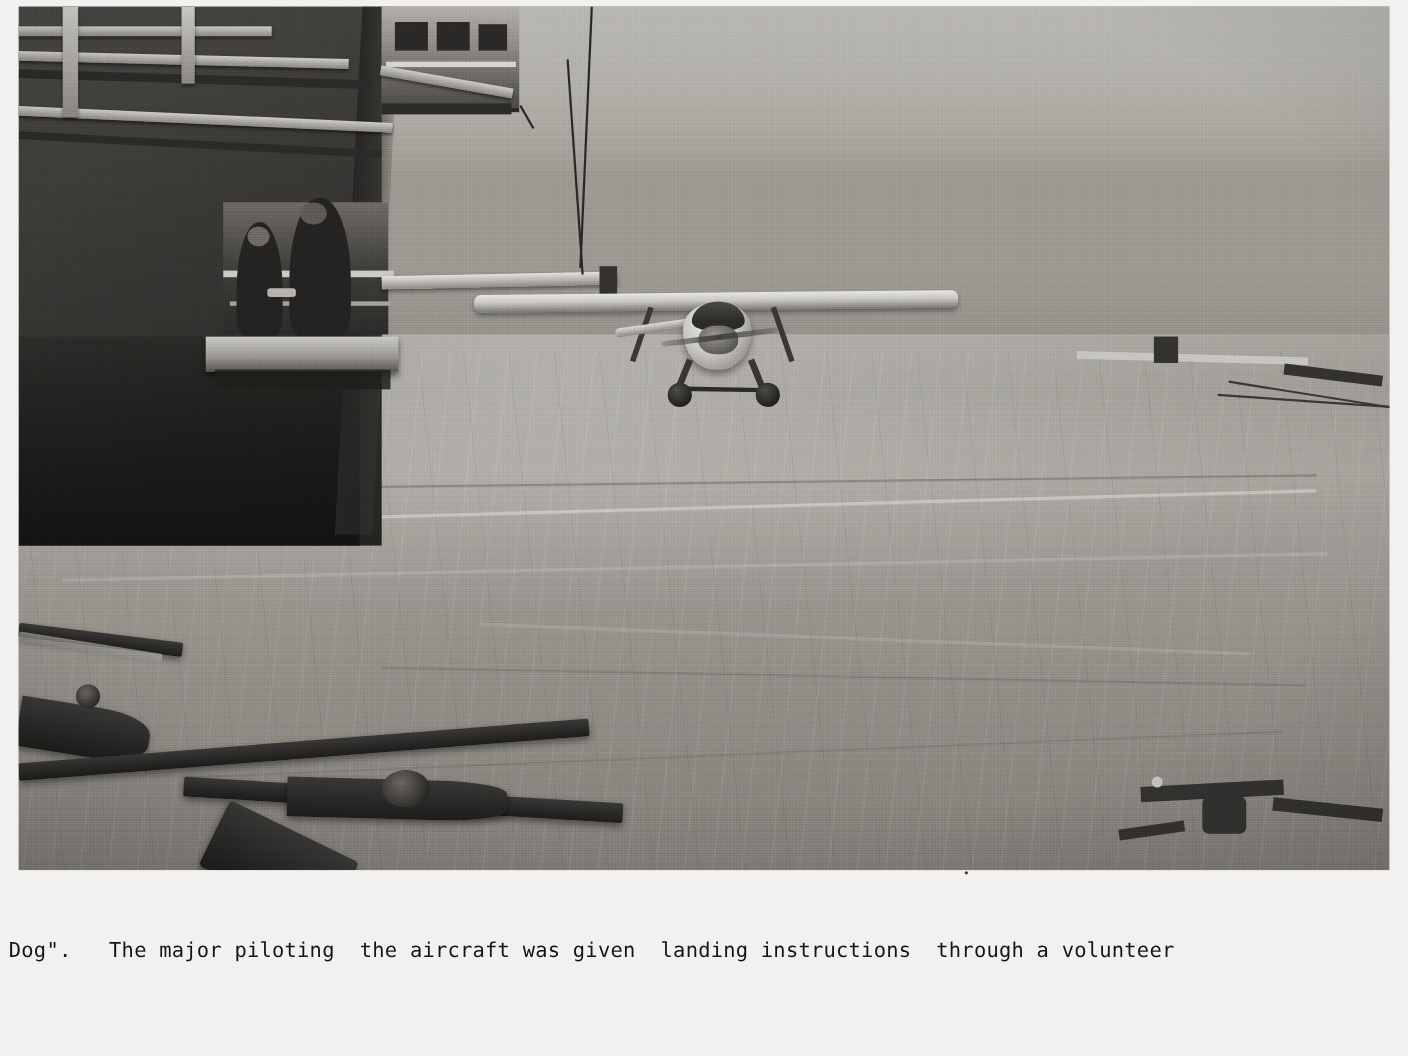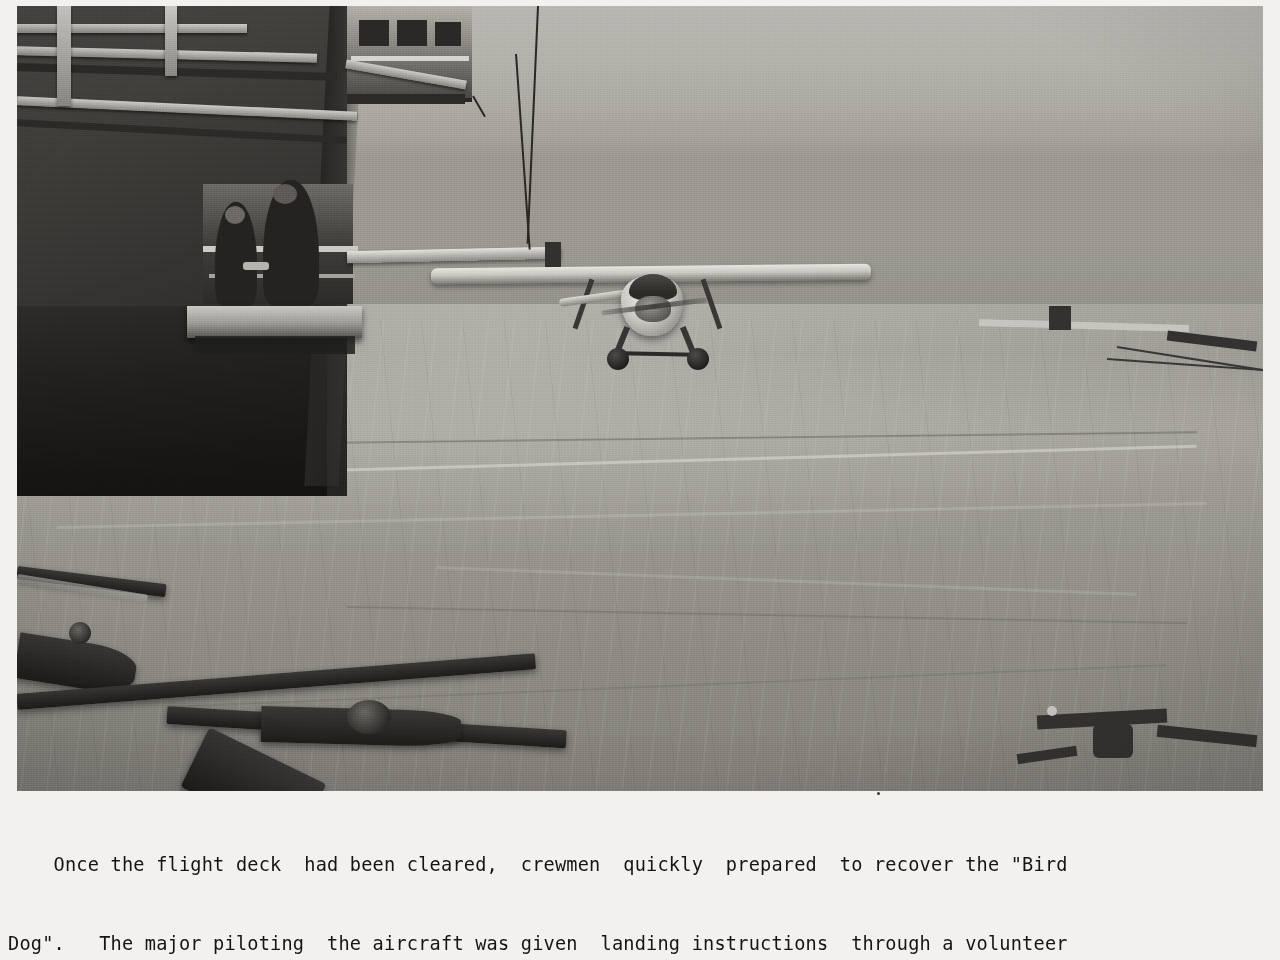--- a/index.html
+++ b/index.html
@@ -477,20 +477,19 @@
     <div class="hub" style="left:330px; top:694px; width:44px; height:34px;"></div>
     <div class="blade" style="left:178px; top:718px; width:130px; height:66px; transform:rotate(26deg); border-radius:4px;"></div>
 
     <div class="grain"></div>
     <div class="vignette"></div>
   </div>
 
   <div class="speck"></div>
 
   <div class="caption">
-    <span class="caption-line">    Once the flight deck  had been cleared,  crewmen  quickly  prepared  to recover the "Bird</span>
     <span class="caption-line">Dog".   The major piloting  the aircraft was given  landing instructions  through a volunteer</span>
     
     
     
   </div>
 
 </div>
 
 </body></html>

